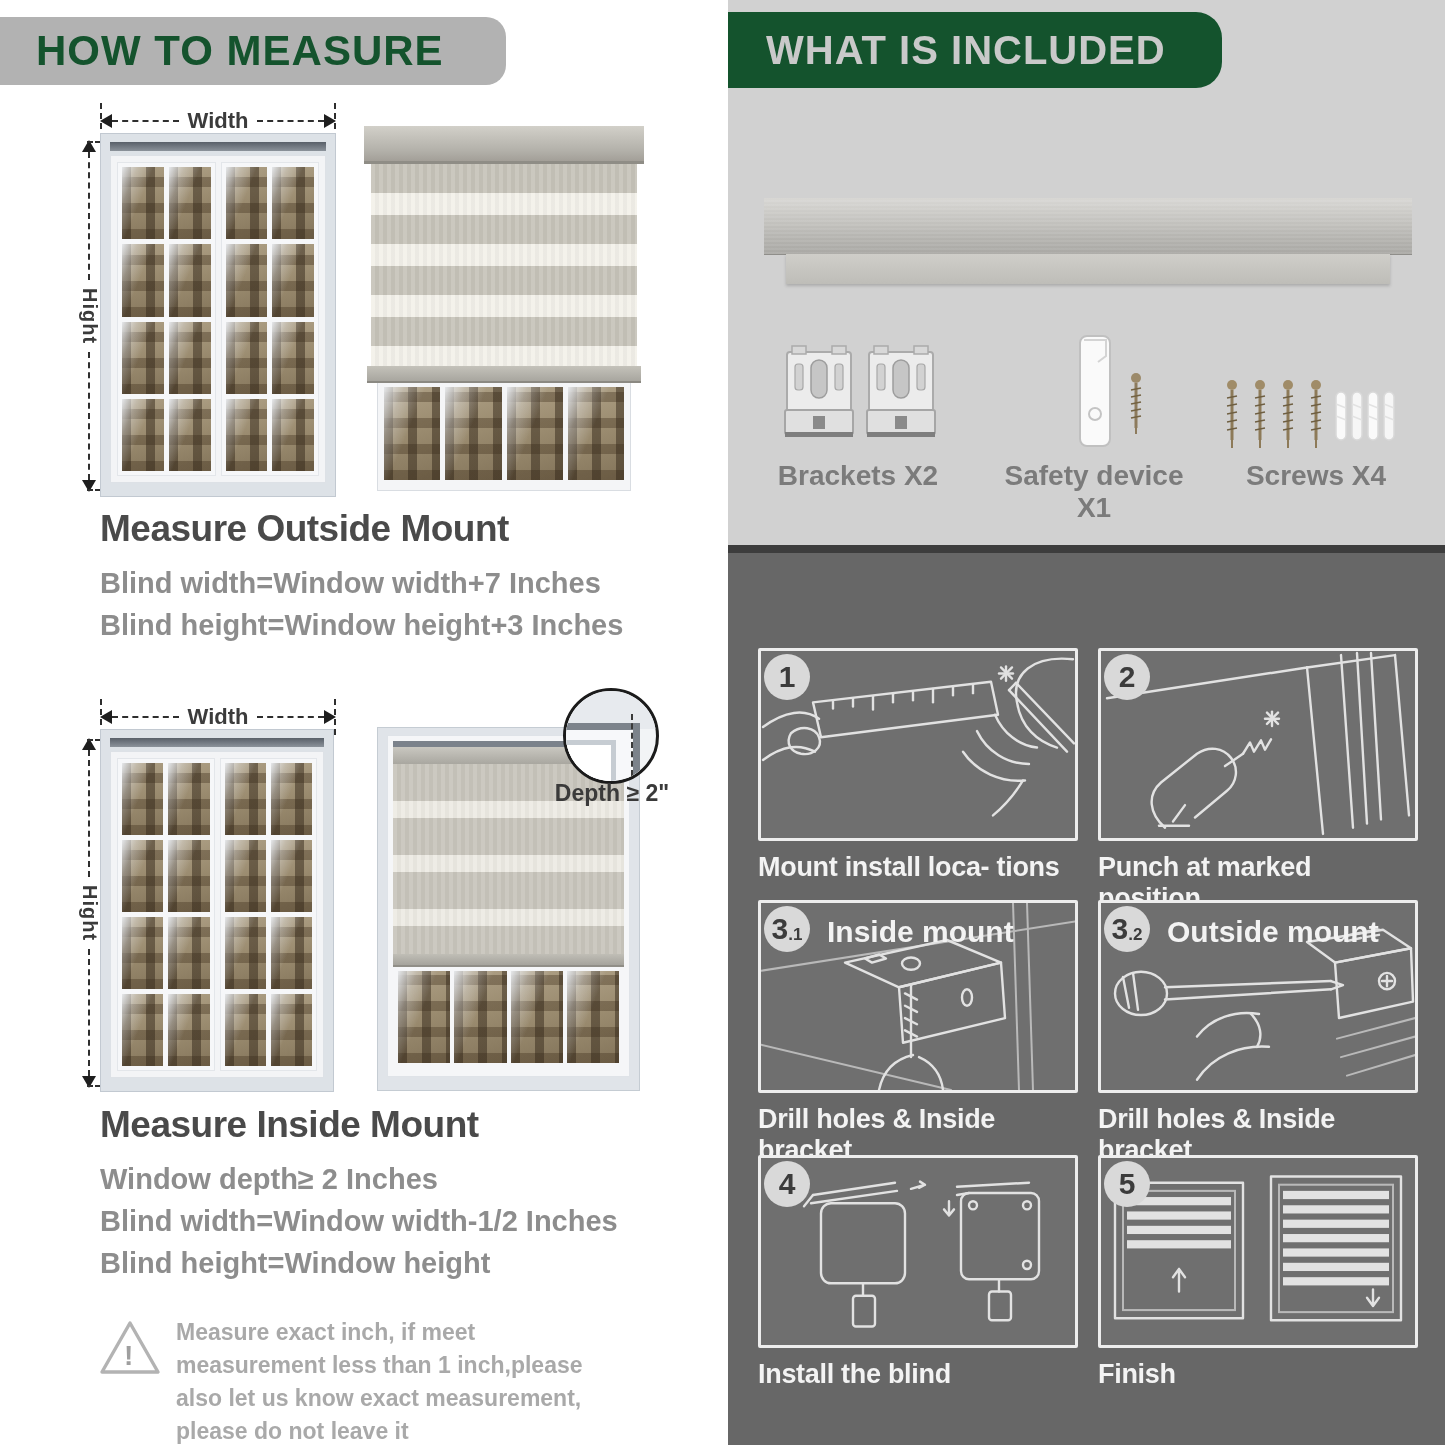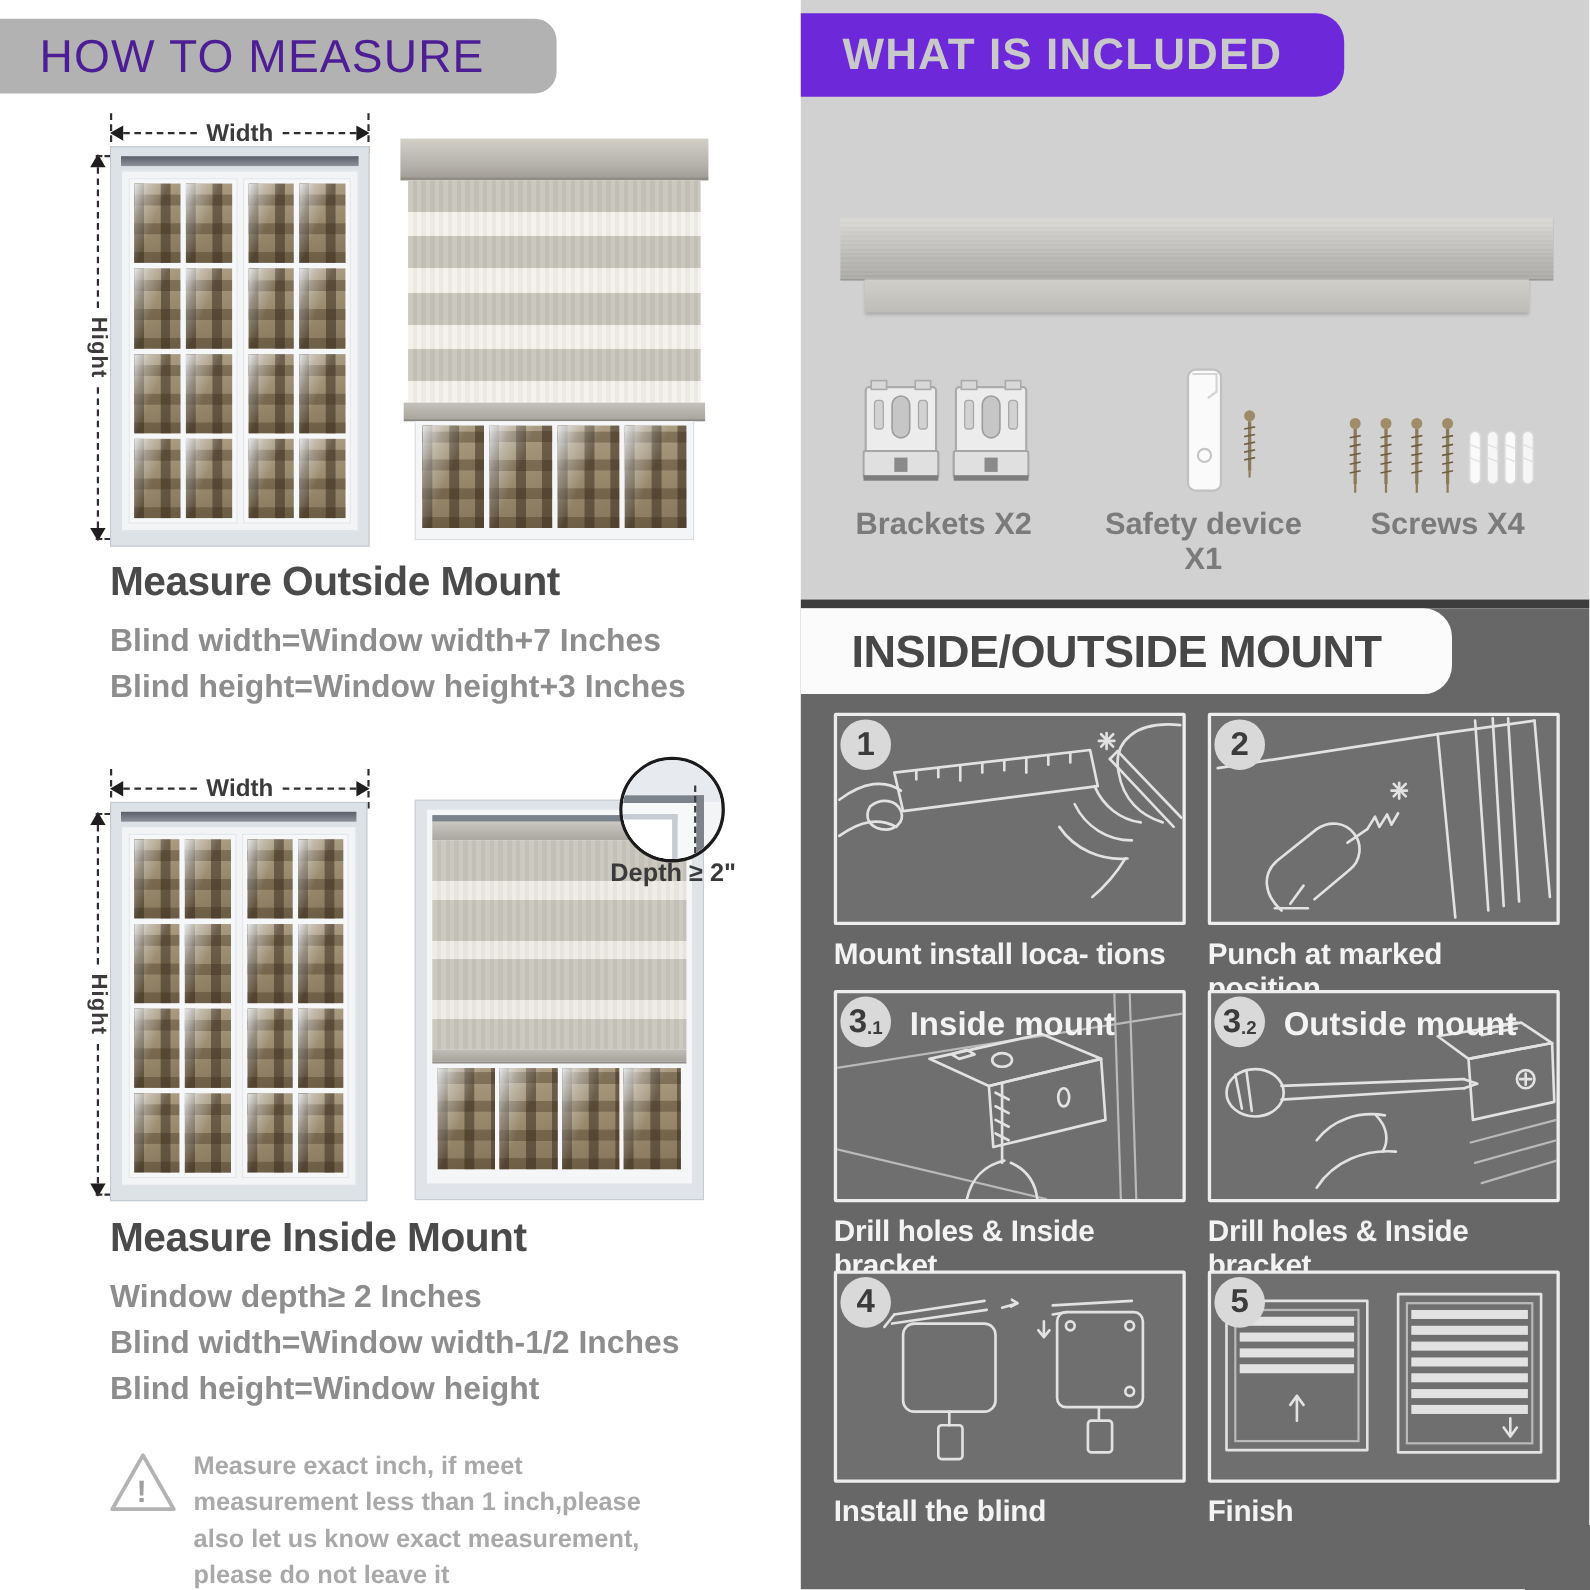--- a/index.html
+++ b/index.html
@@ -2,21 +2,21 @@
 <html><head>
 <meta charset="utf-8">
 <style>
   html,body{margin:0;padding:0}
   body{width:1445px;height:1445px;position:relative;background:#ffffff;
        font-family:"Liberation Sans",sans-serif;overflow:hidden}
   
   #left-col{position:absolute;left:0;top:0;width:710px;height:1445px;background:#fff}
   .l-banner{position:absolute;left:0;top:17px;width:506px;height:68px;background:#b2b2b2;
             border-radius:0 20px 20px 0;display:flex;align-items:center;padding-left:36px;box-sizing:border-box}
-  .l-banner span{font-size:42px;font-weight:normal;color:#4c1d95;letter-spacing:1px}
+  .l-banner span{font-size:42px;font-weight:bold;color:#14532d;letter-spacing:1px}
   
   .harrow{position:absolute;display:flex;align-items:center;height:22px}
   .hdash{flex:1;border-top:2px dashed #2e2e2e;height:0}
   .hlbl{font-size:22px;font-weight:bold;color:#3b3b3b;padding:0 9px;line-height:20px}
   .tl,.tr,.tu,.td{width:0;height:0}
   .tl{border:7px solid transparent;border-right:12px solid #1e1e1e;border-left:0}
   .tr{border:7px solid transparent;border-left:12px solid #1e1e1e;border-right:0}
   .tick{position:absolute;top:-7px;height:36px;border-left:2px dashed #2e2e2e;width:0}
   .tk-l{left:0}.tk-r{right:0}
   .varrow{position:absolute;display:flex;flex-direction:column;align-items:center;width:22px}
@@ -68,21 +68,21 @@
   
   .tblock{position:absolute}
   .ttitle{font-size:37px;font-weight:bold;color:#4a4a4a;letter-spacing:-0.5px;margin-bottom:12px}
   .tline{font-size:29px;font-weight:bold;color:#8d8d8d;line-height:42px}
   
   .warn-text{position:absolute;left:176px;top:1316px;width:410px;font-size:23px;font-weight:bold;color:#a9a9a9;line-height:33px}
   .warn-excl{position:absolute;left:124px;top:1340px;font-size:28px;font-weight:bold;color:#9f9f9f}
   
   #right-col{position:absolute;left:728px;top:0;width:717px;height:1445px}
   #included{position:absolute;left:0;top:0;width:717px;height:545px;background:#d1d1d1}
-  .r-banner{position:absolute;left:0;top:12px;width:494px;height:76px;background:#6d28d9;border-radius:0 26px 26px 0;
+  .r-banner{position:absolute;left:0;top:12px;width:494px;height:76px;background:#14532d;border-radius:0 26px 26px 0;
             display:flex;align-items:center;padding-left:38px;box-sizing:border-box}
   .r-banner span{font-size:40px;font-weight:bold;color:#c9c9c9;letter-spacing:1px}
   .blind-label{position:absolute;left:0;width:100%;top:134px;text-align:center;font-size:30px;font-weight:bold;color:#6e6e6e}
   .cassette-big{position:absolute;left:36px;top:198px;width:648px;height:56px;
       background:
        repeating-linear-gradient(0deg, rgba(255,255,255,.08) 0 2px, rgba(0,0,0,0) 2px 4px),
        linear-gradient(180deg,#d8d7d4 0%,#c2c1bd 45%,#b3b2ae 75%,#a9a8a4 100%);
       box-shadow:0 1px 0 #8f8e8a}
   .cassette-lip{position:absolute;left:58px;top:254px;width:604px;height:30px;
       background:linear-gradient(180deg,#cfcec9,#bebdb8);box-shadow:0 2px 3px rgba(0,0,0,.18)}
@@ -377,23 +377,20 @@
     </svg>
 
     <div class="item-label" style="left:30px;width:200px">Brackets X2</div>
     <div class="item-label" style="left:258px;width:216px">Safety device X1</div>
     <div class="item-label" style="left:503px;width:170px">Screws X4</div>
   </div>
 
   <div id="dark-strip"></div>
 
   <div id="mount">
-    <div class="m-banner">
-      <span>INSIDE/OUTSIDE MOUNT</span>
-    </div>
 
     <div class="step" style="left:30px;top:95px">
       <div class="panel">
         <div class="badge">
             <span>1</span>
           </div>
         <svg class="art" viewBox="0 0 314 182" preserveAspectRatio="none">
           <path class="ln" d="M52,50 L230,30 L237,62 L60,84 Z"></path>
           <g class="ln">
               <path d="M72,48 v8"></path>

